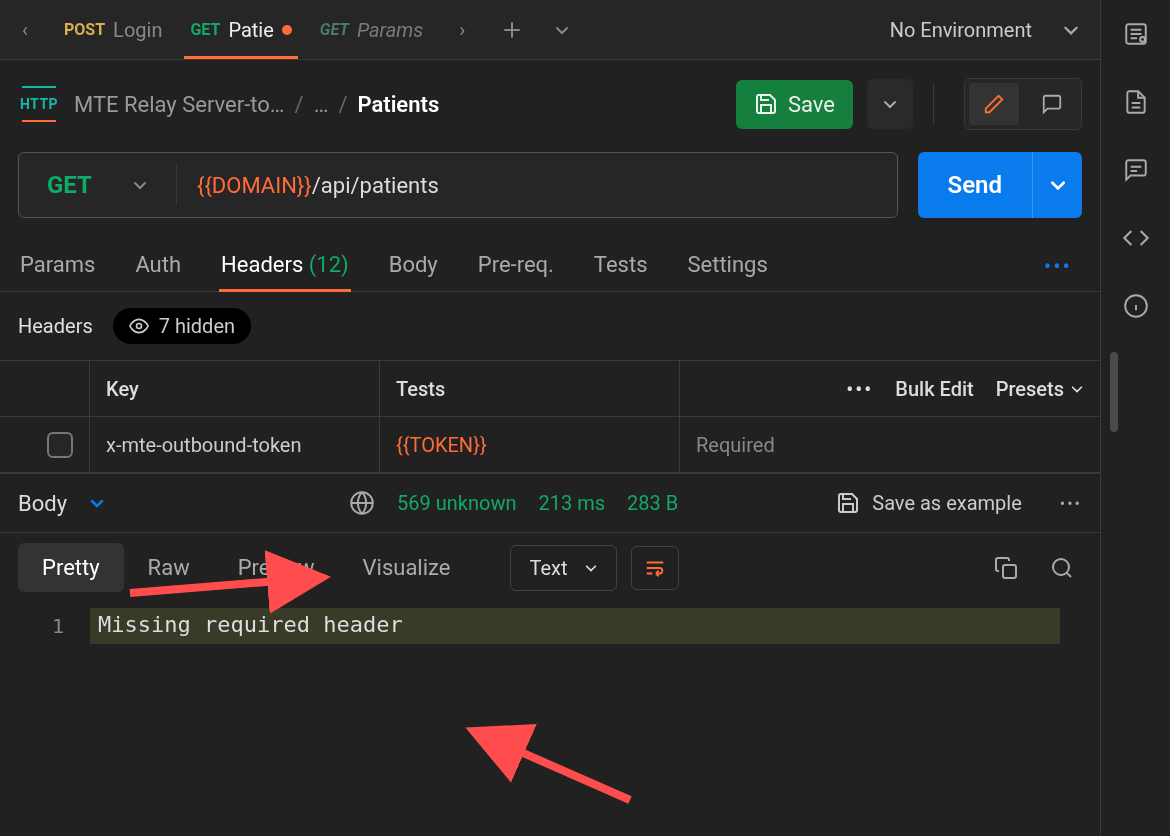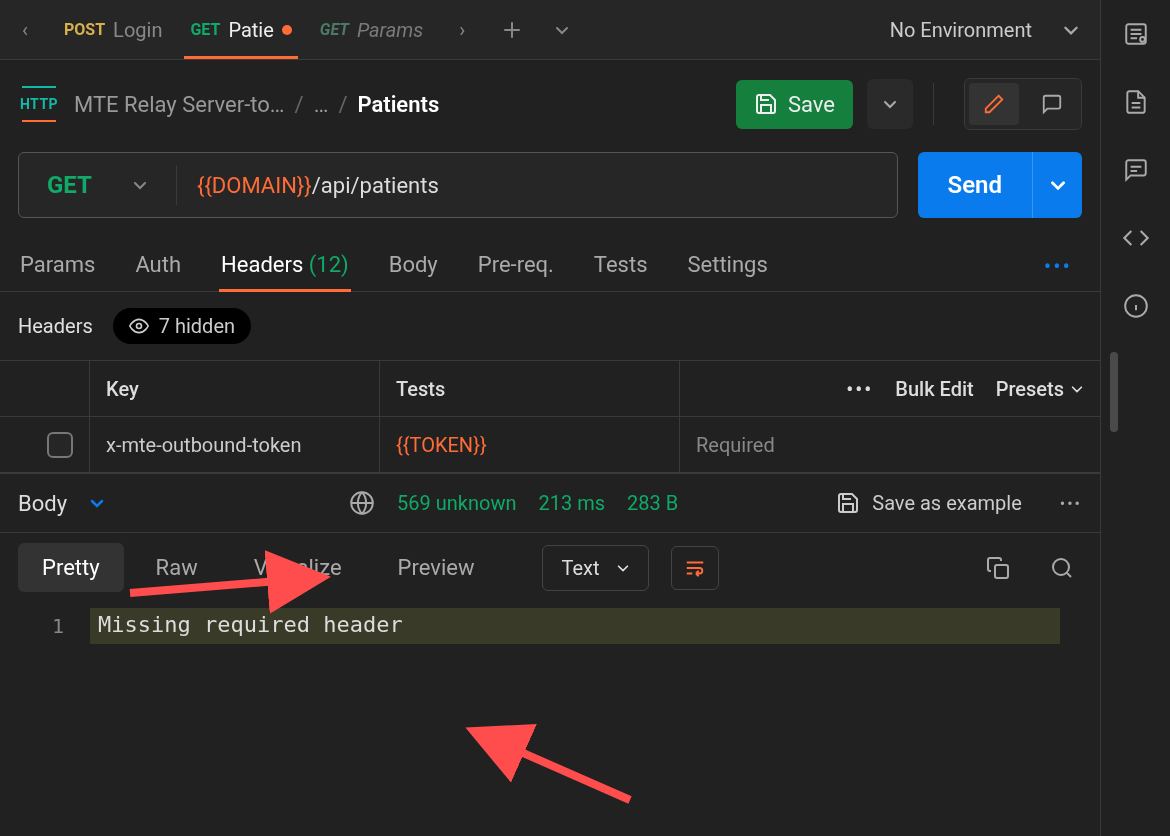--- a/index.html
+++ b/index.html
@@ -81,21 +81,21 @@
 
 .resp-bar { display: flex; align-items: center; gap: 22px; padding: 16px 18px; border-top: 1px solid #3a3a3a; border-bottom: 1px solid #3a3a3a; background: #212121; position: relative; }
 .resp-bar .label { font-size: 22px; color: #ddd; }
 .resp-bar .chev { color: #097bed; font-size: 18px; }
 .status { color: #0fa968; font-size: 20px; }
 .globe { color: #aaa; }
 .resp-bar .fill { flex: 1; }
 .save-example { display: flex; align-items: center; gap: 12px; font-size: 20px; color: #ccc; cursor: pointer; }
 
 
-.body-tabs { display: flex; align-items: center; gap: 8px; padding: 10px 18px; }
+.body-tabs { display: flex; align-items: center; gap: 0; padding: 10px 18px; }
 .body-tab { padding: 12px 24px; font-size: 22px; color: #aaa; cursor: pointer; border-radius: 6px; }
 .body-tab.active { background: #333; color: #fff; }
 .format-sel { margin-left: 36px; display: flex; align-items: center; gap: 16px; border: 1px solid #444; border-radius: 6px; padding: 10px 18px; font-size: 20px; color: #ddd; cursor: pointer; }
 .wrap-btn { margin-left: 14px; width: 48px; height: 44px; border: 1px solid #444; border-radius: 6px; display: flex; align-items: center; justify-content: center; color: #ff6c37; cursor: pointer; }
 .body-tabs .fill { flex: 1; }
 .body-action { width: 40px; height: 40px; display: flex; align-items: center; justify-content: center; color: #aaa; cursor: pointer; margin-left: 16px; }
 
 .code-body { display: flex; padding: 6px 0; }
 .gutter { width: 90px; text-align: right; padding: 6px 26px 6px 0; color: #888; font-family: ui-monospace, Menlo, Consolas, monospace; font-size: 20px; }
 .code-line { flex: 1; font-family: ui-monospace, Menlo, Consolas, monospace; font-size: 22px; padding: 4px 8px; background: #3a3a28; color: #ddd; margin-right: 40px; }
@@ -296,22 +296,22 @@
           <path d="M17 21v-8H7v8M7 3v5h8"></path>
         </svg>
       <span>Save as example</span>
     </div>
     <span style="letter-spacing:2px;color:#aaa;margin-left:16px;">•••</span>
   </div>
 
   <div class="body-tabs">
     <div class="body-tab active">Pretty</div>
     <div class="body-tab">Raw</div>
+    <div class="body-tab">Preview</div>
     <div class="body-tab">Visualize</div>
-    <div class="body-tab">Preview</div>
     <div class="format-sel">
       <span>Text</span>
       <svg width="14" height="14" viewBox="0 0 16 16">
           <path d="M3 6l5 5 5-5" stroke="currentColor" stroke-width="2" fill="none" stroke-linecap="round"></path>
         </svg>
     </div>
     <div class="wrap-btn">
       <svg width="22" height="22" viewBox="0 0 24 24" fill="none" stroke="currentColor" stroke-width="2">
           <path d="M3 6h18M3 12h14a3 3 0 1 1 0 6h-4m0 0l3-3m-3 3l3 3M3 18h6"></path>
         </svg>

